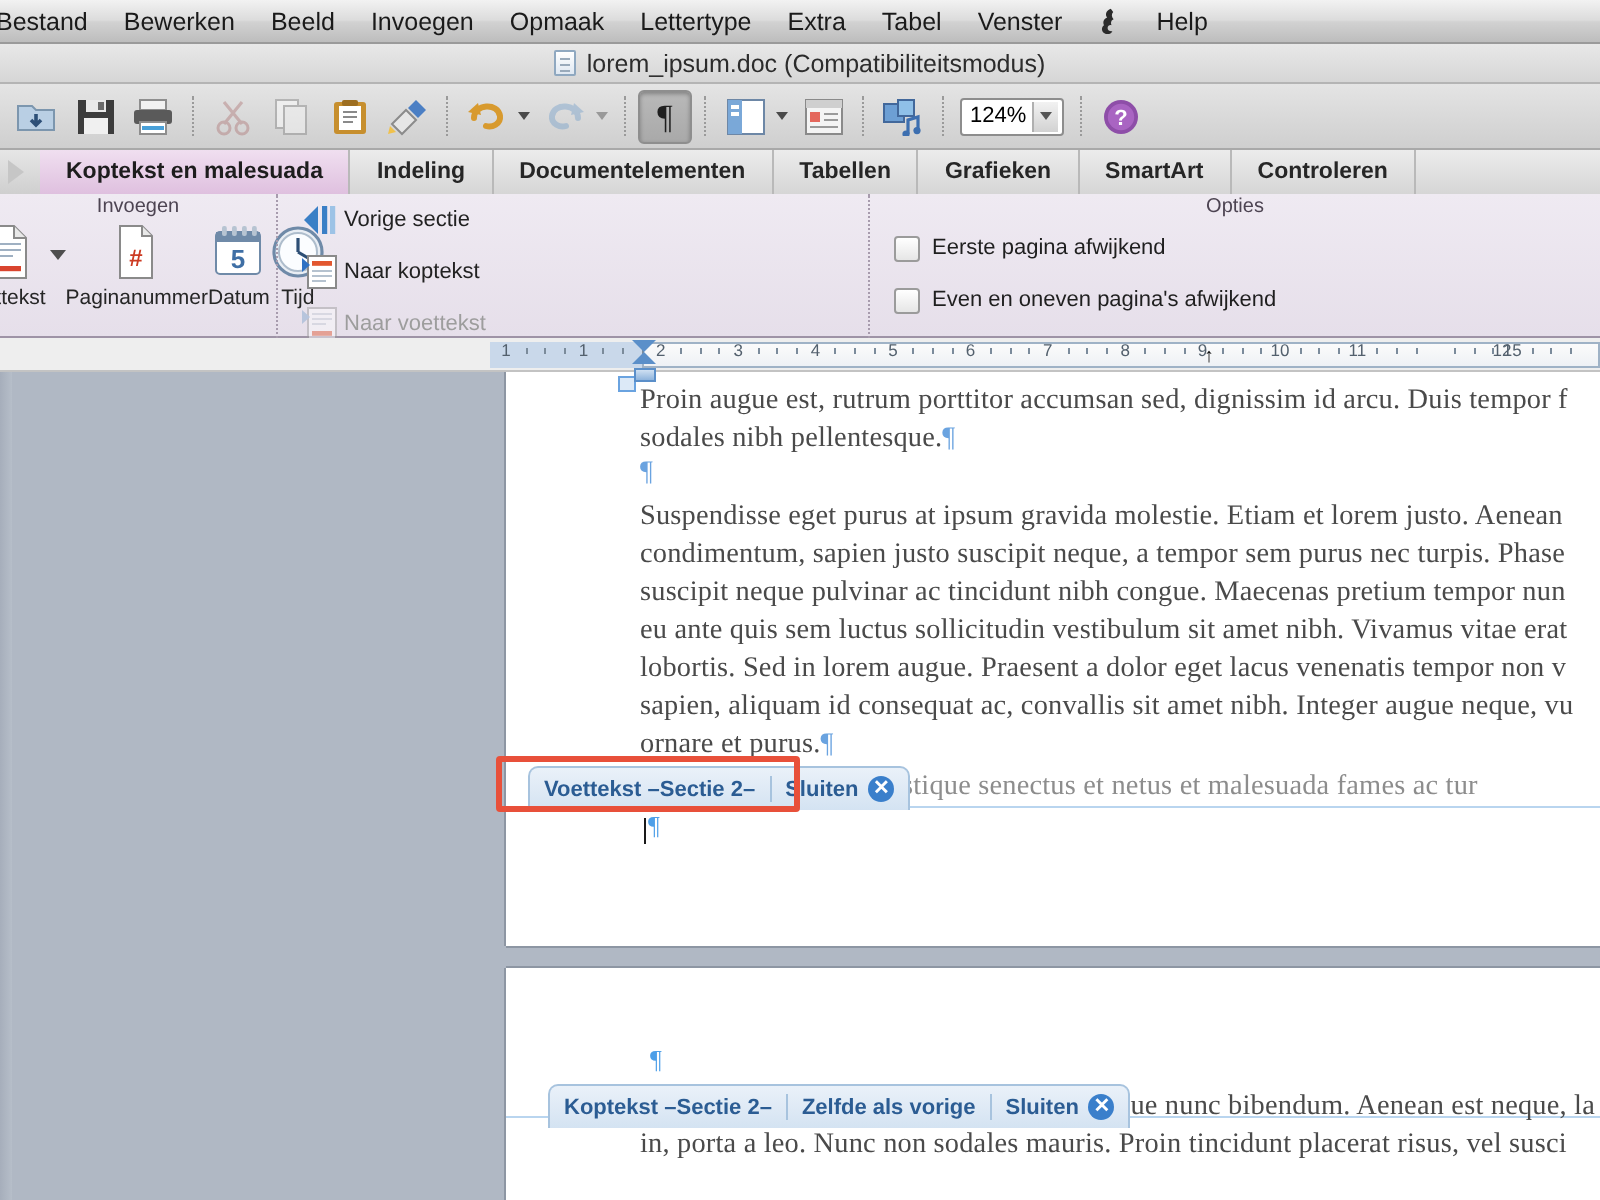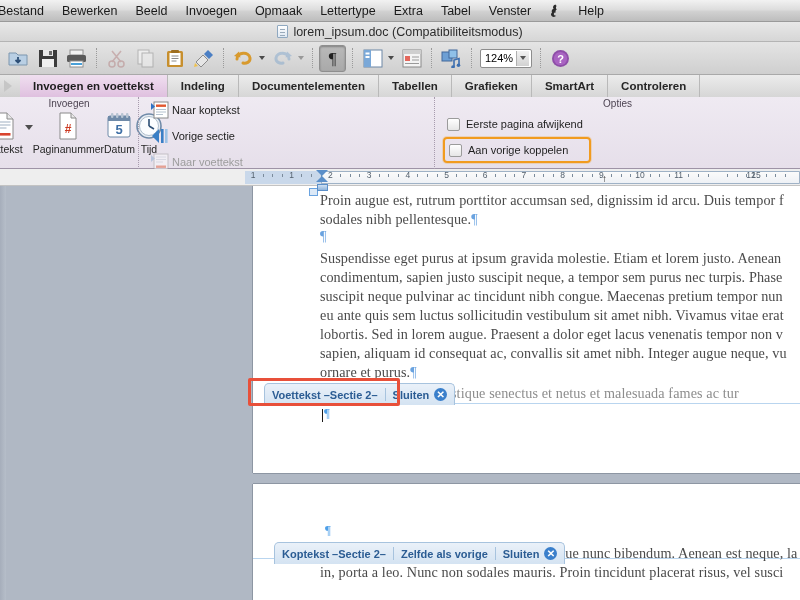--- a/index.html
+++ b/index.html
@@ -387,21 +387,21 @@
       <svg width="19" height="19" viewBox="0 0 19 19">
           <circle cx="9.5" cy="9.5" r="8.5" fill="#8e4ea8"></circle>
           <circle cx="9.5" cy="9.5" r="6.6" fill="#a964c2"></circle>
           <text x="9.5" y="13.6" font-size="11" font-weight="bold" fill="#fff" text-anchor="middle" font-family="Liberation Sans, sans-serif">?</text>
         </svg>
     </div>
   </div>
 
   <div class="ribtabs">
     <div class="rt-left"></div>
-    <div class="rtab sel">Invoegen en voettekst</div>
+    <div class="rtab sel">Koptekst en malesuada</div>
     <div class="rtab">Indeling</div>
     <div class="rtab">Documentelementen</div>
     <div class="rtab">Tabellen</div>
     <div class="rtab">Grafieken</div>
     <div class="rtab">SmartArt</div>
     <div class="rtab">Controleren</div>
     <div class="rt-fill"></div>
   </div>
 
   <div class="ribbon">
@@ -460,43 +460,43 @@
             </svg>
           </div>
           <div class="bl">Tijd</div>
         </div>
       </div>
     </div>
 
     <div class="rgroup" style="width:296px">
       <div class="rg-body" style="display:flex;flex-wrap:wrap;align-content:flex-start;padding-left:9px">
 
+        <div class="navitem" style="width:140px">
+          <span class="ni">
+            <svg width="20" height="20" viewBox="0 0 20 20">
+              <path d="M9 3L2 10l7 7z" fill="#3a7fc6"></path>
+              <rect x="11" y="3" width="2.6" height="14" fill="#3a7fc6"></rect>
+              <rect x="15" y="3" width="2.6" height="14" fill="#9dc3e6"></rect>
+            </svg>
+          </span>
+          <span>Vorige sectie</span>
+        </div>
+
         <div class="navitem" style="width:150px">
           <span class="ni">
             <svg width="20" height="20" viewBox="0 0 20 20">
               <rect x="4" y="2" width="14" height="16" fill="#fff" stroke="#8a8a8a"></rect>
               <rect x="6" y="4.5" width="10" height="2.4" fill="#e2572f"></rect>
               <path d="M6 9.5h10M6 12h10M6 14.5h7" stroke="#b5c2cf"></path>
               <path d="M1 3l4 3.5L1 10z" fill="#2f72c4"></path>
             </svg>
           </span>
           <span>Naar koptekst</span>
         </div>
 
-        <div class="navitem" style="width:140px">
-          <span class="ni">
-            <svg width="20" height="20" viewBox="0 0 20 20">
-              <path d="M9 3L2 10l7 7z" fill="#3a7fc6"></path>
-              <rect x="11" y="3" width="2.6" height="14" fill="#3a7fc6"></rect>
-              <rect x="15" y="3" width="2.6" height="14" fill="#9dc3e6"></rect>
-            </svg>
-          </span>
-          <span>Vorige sectie</span>
-        </div>
-
         <div class="navitem dim" style="width:150px">
           <span class="ni">
             <svg width="20" height="20" viewBox="0 0 20 20" opacity=".45">
               <rect x="4" y="2" width="14" height="16" fill="#fff" stroke="#9a9a9a"></rect>
               <path d="M6 5h10M6 7.5h10M6 10h7" stroke="#c6cfd8"></path>
               <rect x="6" y="13.5" width="10" height="2.4" fill="#e2572f"></rect>
               <path d="M1 3l4 3.5L1 10z" fill="#7ea4cc"></path>
             </svg>
           </span>
           <span>Naar voettekst</span>
@@ -517,24 +517,20 @@
 
     <div class="rgroup" style="flex:1">
       <div class="rg-label">Opties</div>
       <div class="rg-body" style="display:flex;flex-wrap:wrap;align-content:flex-start;padding-left:12px">
 
         <div class="optrow" style="width:210px">
           <span class="cbx"></span>
           <span>Eerste pagina afwijkend</span>
         </div>
 
-        <div class="optrow hilite-box" style="width:148px">
-          <span class="cbx"></span>
-          <span>Aan vorige koppelen</span>
-        </div>
 
         <div class="optrow" style="width:210px">
           <span class="cbx"></span>
           <span>Even en oneven pagina's afwijkend</span>
         </div>
 
         <div class="optrow" style="width:148px;padding-left:5px">
           <span class="cbx"></span>
           <span>Hoofdtekst verbergen</span>
         </div>

